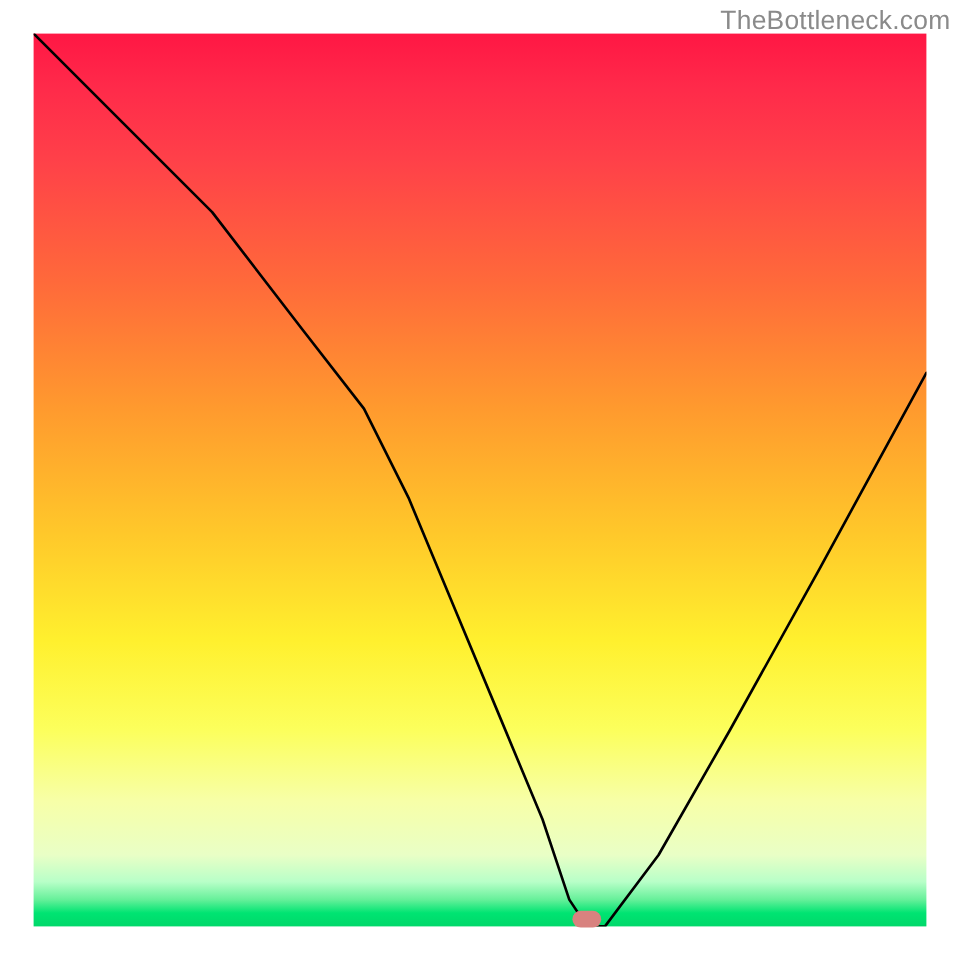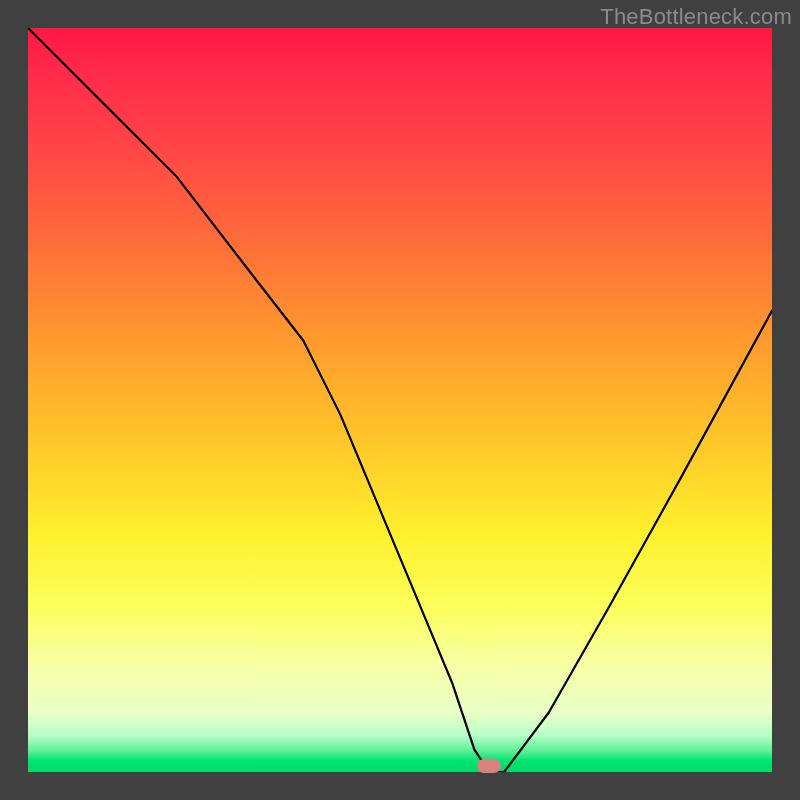--- a/index.html
+++ b/index.html
@@ -8,21 +8,21 @@
     width: 800px;
     height: 800px;
     background: #000;
     overflow: hidden;
     font-family: Arial, Helvetica, sans-serif;
   }
   .stage {
     position: relative;
     width: 800px;
     height: 800px;
-    background: #404040;
+    background: #ffffff;
   }
   .plot {
     position: absolute;
     left: 28px;
     top: 28px;
     width: 744px;
     height: 744px;
   }
   .gradient {
     position: absolute;

